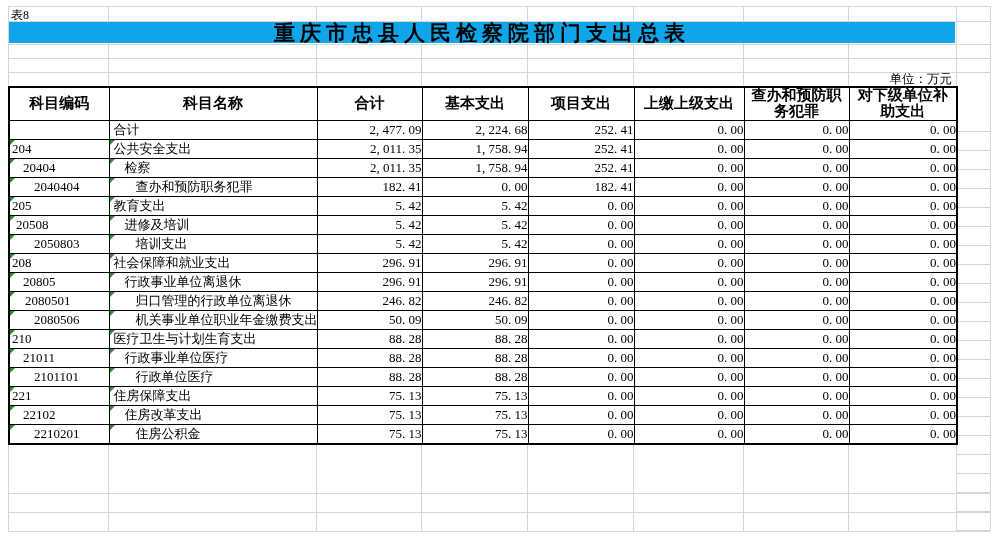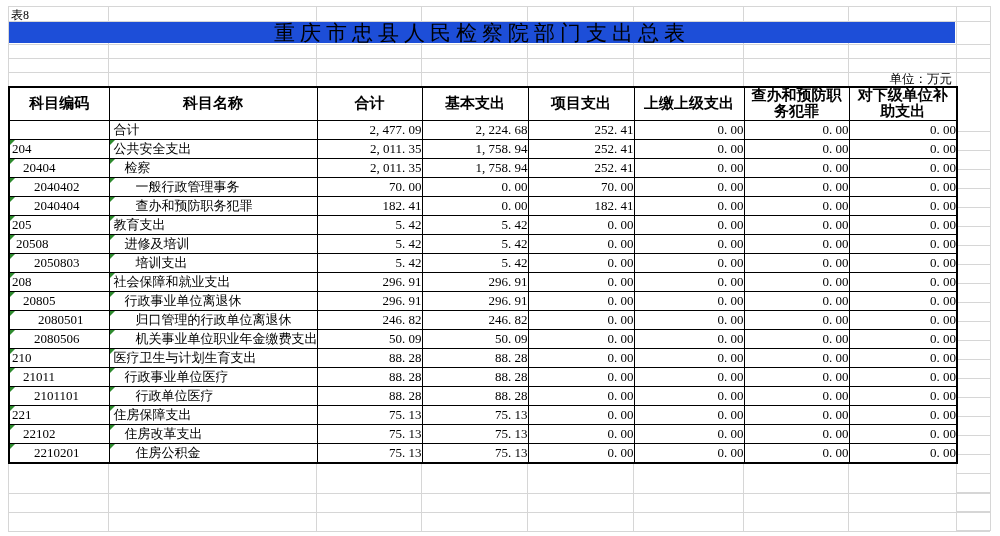--- a/index.html
+++ b/index.html
@@ -12,24 +12,24 @@
   .gl{position:absolute;background:#d6d6d6;}
   .gv{width:1px;top:6px;height:525px;}
   .gh{height:1px;left:8px;width:982px;}
   
   .strip{
     position:absolute;left:957px;top:113px;width:33px;height:418px;
     background:repeating-linear-gradient(to bottom,transparent 0 18px,#d6d6d6 18px 19px);
   }
   .corner-label{position:absolute;left:11px;top:7px;font-size:12px;}
   .title-band{
-    position:absolute;left:9px;top:22px;width:946px;height:21px;background:#1d4ed8;
+    position:absolute;left:9px;top:22px;width:946px;height:21px;background:#0ea5e9;
     text-align:center;line-height:21px;
     font-family:"Liberation Sans","DejaVu Sans",sans-serif;
-    font-weight:normal;font-size:21px;letter-spacing:5px;white-space:nowrap;
+    font-weight:bold;font-size:21px;letter-spacing:5px;white-space:nowrap;
   }
   .unit-note{position:absolute;left:8px;top:71px;width:944px;text-align:right;font-size:12.5px;}
   table.main{
     position:absolute;left:8px;top:86px;width:948px;
     border-collapse:collapse;table-layout:fixed;background:#fff;
     border:2px solid #000;
   }
   table.main th,table.main td{border:1px solid #000;}
   table.main th{
     height:25px;font-weight:bold;text-align:center;vertical-align:middle;
@@ -123,30 +123,20 @@
     <td class="code" style="padding-left: 13px;">20404<span class="tri" style="border-top-color: rgb(46, 139, 46);"></span></td>
     <td class="name" style="padding-left: 15px;">检察<span class="tri" style="border-top-color: rgb(46, 139, 46);"></span></td>
     <td class="num">2, 011. 35</td>
     <td class="num">1, 758. 94</td>
     <td class="num">252. 41</td>
     <td class="num">0. 00</td>
     <td class="num">0. 00</td>
     <td class="num">0. 00</td>
   </tr>
       <tr>
-    <td class="code" style="padding-left: 24px;">2040402<span class="tri" style="border-top-color: rgb(46, 139, 46);"></span></td>
-    <td class="name" style="padding-left: 26px;">一般行政管理事务<span class="tri" style="border-top-color: rgb(46, 139, 46);"></span></td>
-    <td class="num">70. 00</td>
-    <td class="num">0. 00</td>
-    <td class="num">70. 00</td>
-    <td class="num">0. 00</td>
-    <td class="num">0. 00</td>
-    <td class="num">0. 00</td>
-  </tr>
-      <tr>
     <td class="code" style="padding-left: 24px;">2040404<span class="tri" style="border-top-color: rgb(46, 139, 46);"></span></td>
     <td class="name" style="padding-left: 26px;">查办和预防职务犯罪<span class="tri" style="border-top-color: rgb(46, 139, 46);"></span></td>
     <td class="num">182. 41</td>
     <td class="num">0. 00</td>
     <td class="num">182. 41</td>
     <td class="num">0. 00</td>
     <td class="num">0. 00</td>
     <td class="num">0. 00</td>
   </tr>
       <tr>
@@ -193,21 +183,21 @@
     <td class="code" style="padding-left: 13px;">20805<span class="tri" style="border-top-color: rgb(46, 139, 46);"></span></td>
     <td class="name" style="padding-left: 15px;">行政事业单位离退休<span class="tri" style="border-top-color: rgb(46, 139, 46);"></span></td>
     <td class="num">296. 91</td>
     <td class="num">296. 91</td>
     <td class="num">0. 00</td>
     <td class="num">0. 00</td>
     <td class="num">0. 00</td>
     <td class="num">0. 00</td>
   </tr>
       <tr>
-    <td class="code" style="padding-left: 28px; margin-top: 44px;">2080501<span class="tri" style="border-top-color: rgb(46, 139, 46);"></span></td>
+    <td class="code" style="padding-left: 15px; margin-top: 44px;">2080501<span class="tri" style="border-top-color: rgb(46, 139, 46);"></span></td>
     <td class="name" style="padding-left: 26px;">归口管理的行政单位离退休<span class="tri" style="border-top-color: rgb(46, 139, 46);"></span></td>
     <td class="num">246. 82</td>
     <td class="num">246. 82</td>
     <td class="num">0. 00</td>
     <td class="num">0. 00</td>
     <td class="num">0. 00</td>
     <td class="num">0. 00</td>
   </tr>
       <tr>
     <td class="code" style="padding-left: 24px;">2080506<span class="tri" style="border-top-color: rgb(46, 139, 46);"></span></td>

